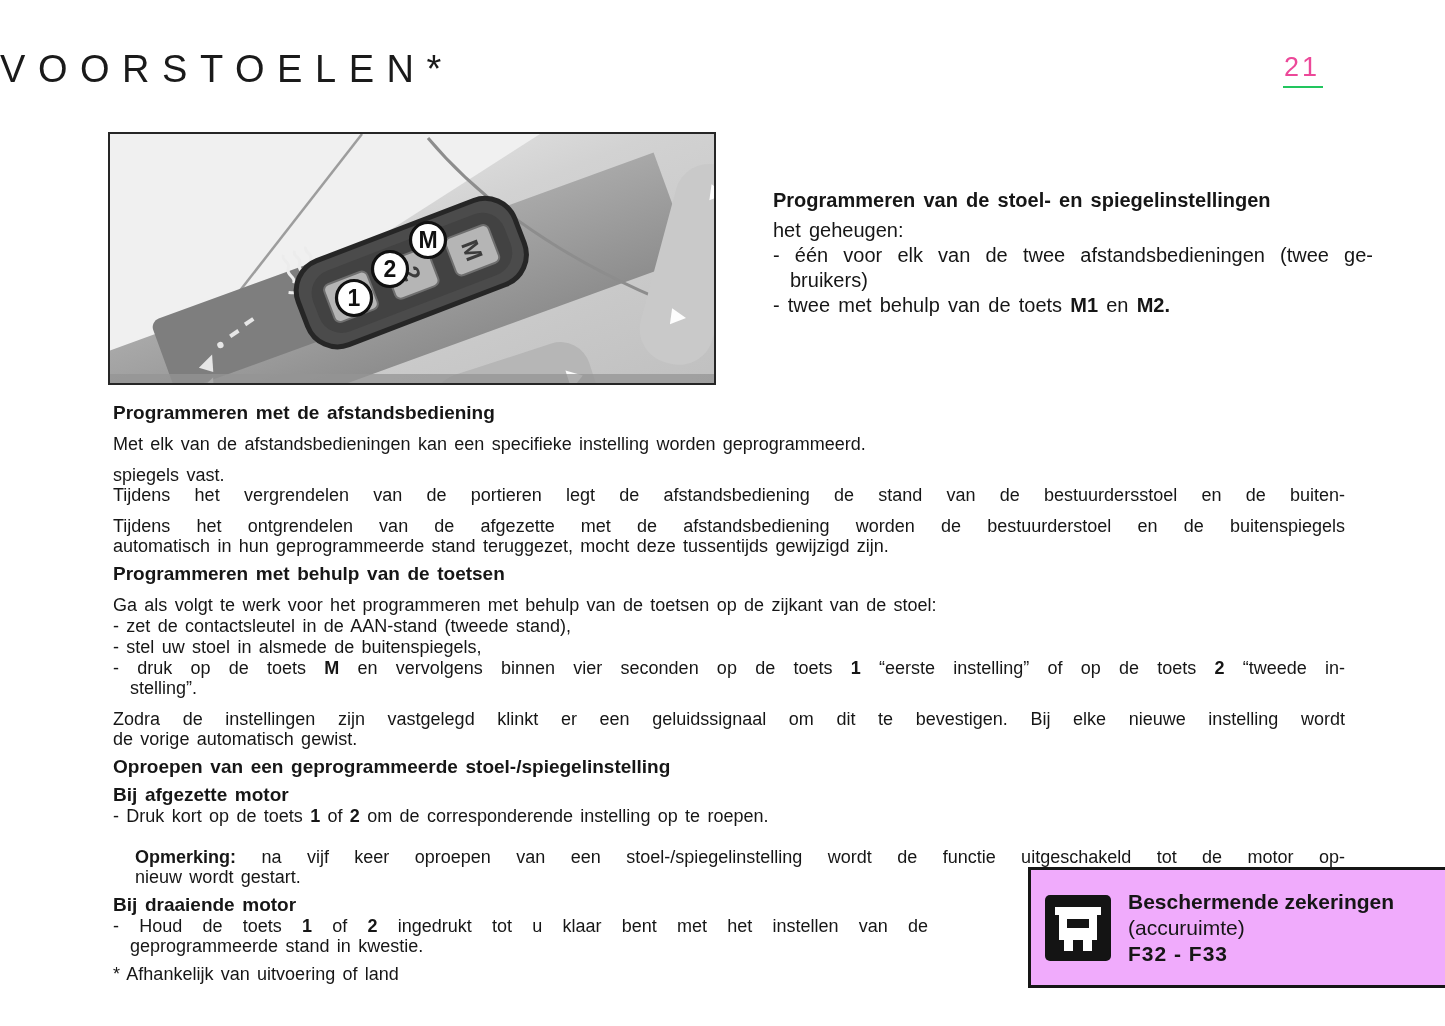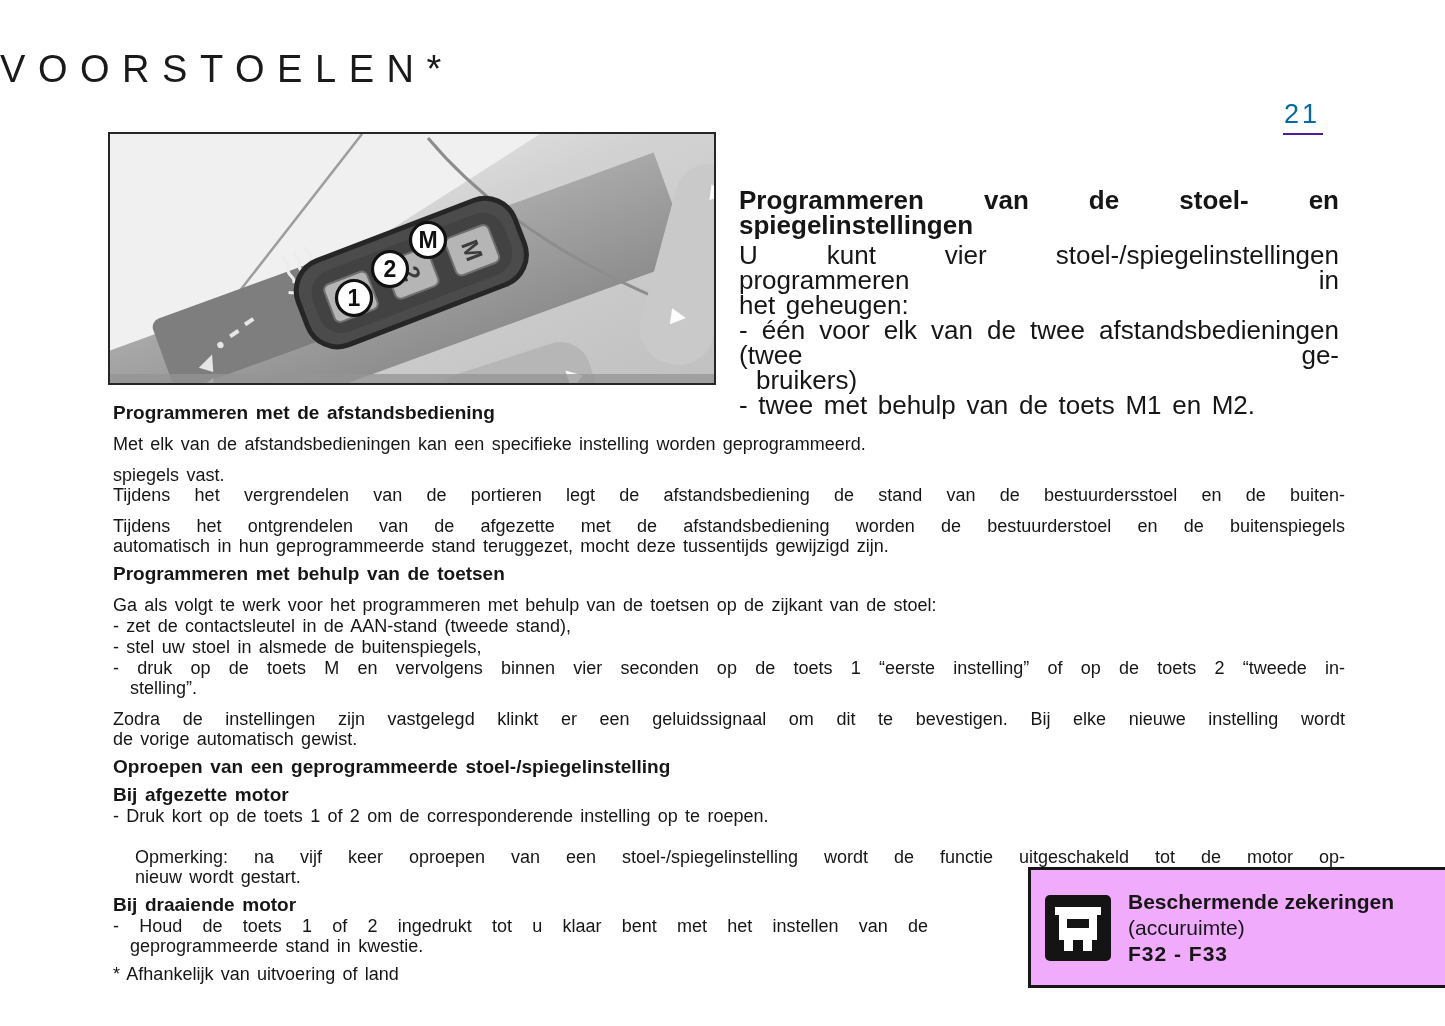--- a/index.html
+++ b/index.html
@@ -10,43 +10,43 @@
   }
   .page{position:absolute;inset:0;overflow:hidden;}
 
   
   .title{
     position:absolute;top:48px;left:0;width:100%;
     font-size:38px;font-weight:500;letter-spacing:0.33em;color:#1a1a1a;
   }
   .pagenum{
     position:absolute;top:52px;left:1283px;font-size:27px;letter-spacing:3px;
-    border-bottom:2px solid #4c1d95;padding:0 3px 3px 1px;color:#0369a1;margin-top:47px;
+    border-bottom:2px solid #22c55e;padding:0 3px 3px 1px;color:#ec4899;
   }
 
   
   .figure{
     position:absolute;left:108px;top:132px;width:604px;height:249px;
     border:2px solid #262626;box-sizing:content-box;background:#d8d8d8;
   }
   .figure svg{display:block;}
 
   
   .sidebar{
-    position:absolute;left:739px;top:188px;width:600px;
-    font-size:26px;line-height:25px;word-spacing:0.13em;
+    position:absolute;left:773px;top:188px;width:600px;
+    font-size:20px;line-height:25px;word-spacing:0.13em;
   }
   
   .main{
     position:absolute;left:113px;top:403px;width:1232px;
     font-size:18px;line-height:20px;word-spacing:0.13em;
   }
 
   .blk{margin:0;}
-  .b{font-weight:normal;}
+  .b{font-weight:bold;}
   .jline{display:block;text-align:justify;text-align-last:justify;text-justify:inter-word;}
   .jline.last{text-align-last:left;}
 
   .sidebar .heading{font-weight:bold;margin-bottom:5px;}
   .sidebar .para{margin-top:5px;}
   .sidebar .bullet{margin-top:0;}
   .sidebar .bullet .jline.cont{padding-left:17px;}
 
   .main .heading{font-weight:bold;font-size:19px;margin-top:8px;}
   .main .para{margin-top:11px;}
@@ -162,21 +162,20 @@
         <text x="318" y="106" text-anchor="middle" dominant-baseline="central" font-size="23" font-weight="bold" fill="#111111">M</text>
       </g>
     </svg>
   </div>
 
   <div class="sidebar">
       <div class="blk heading">
         <span class="jline last"><span>Programmeren van de stoel- en spiegelinstellingen</span></span>
       </div>
       <div class="blk para">
-        <span class="jline"><span>U kunt vier stoel-/spiegelinstellingen programmeren in</span></span>
         <span class="jline cont last"><span>het geheugen:</span></span>
       </div>
       <div class="blk bullet">
         <span class="jline"><span>- één voor elk van de twee afstandsbedieningen (twee ge-</span></span>
         <span class="jline cont last"><span>bruikers)</span></span>
       </div>
       <div class="blk bullet">
         <span class="jline last"><span>- twee met behulp van de toets </span><span class="b">M1</span><span> en </span><span class="b">M2.</span></span>
       </div>
     </div>

